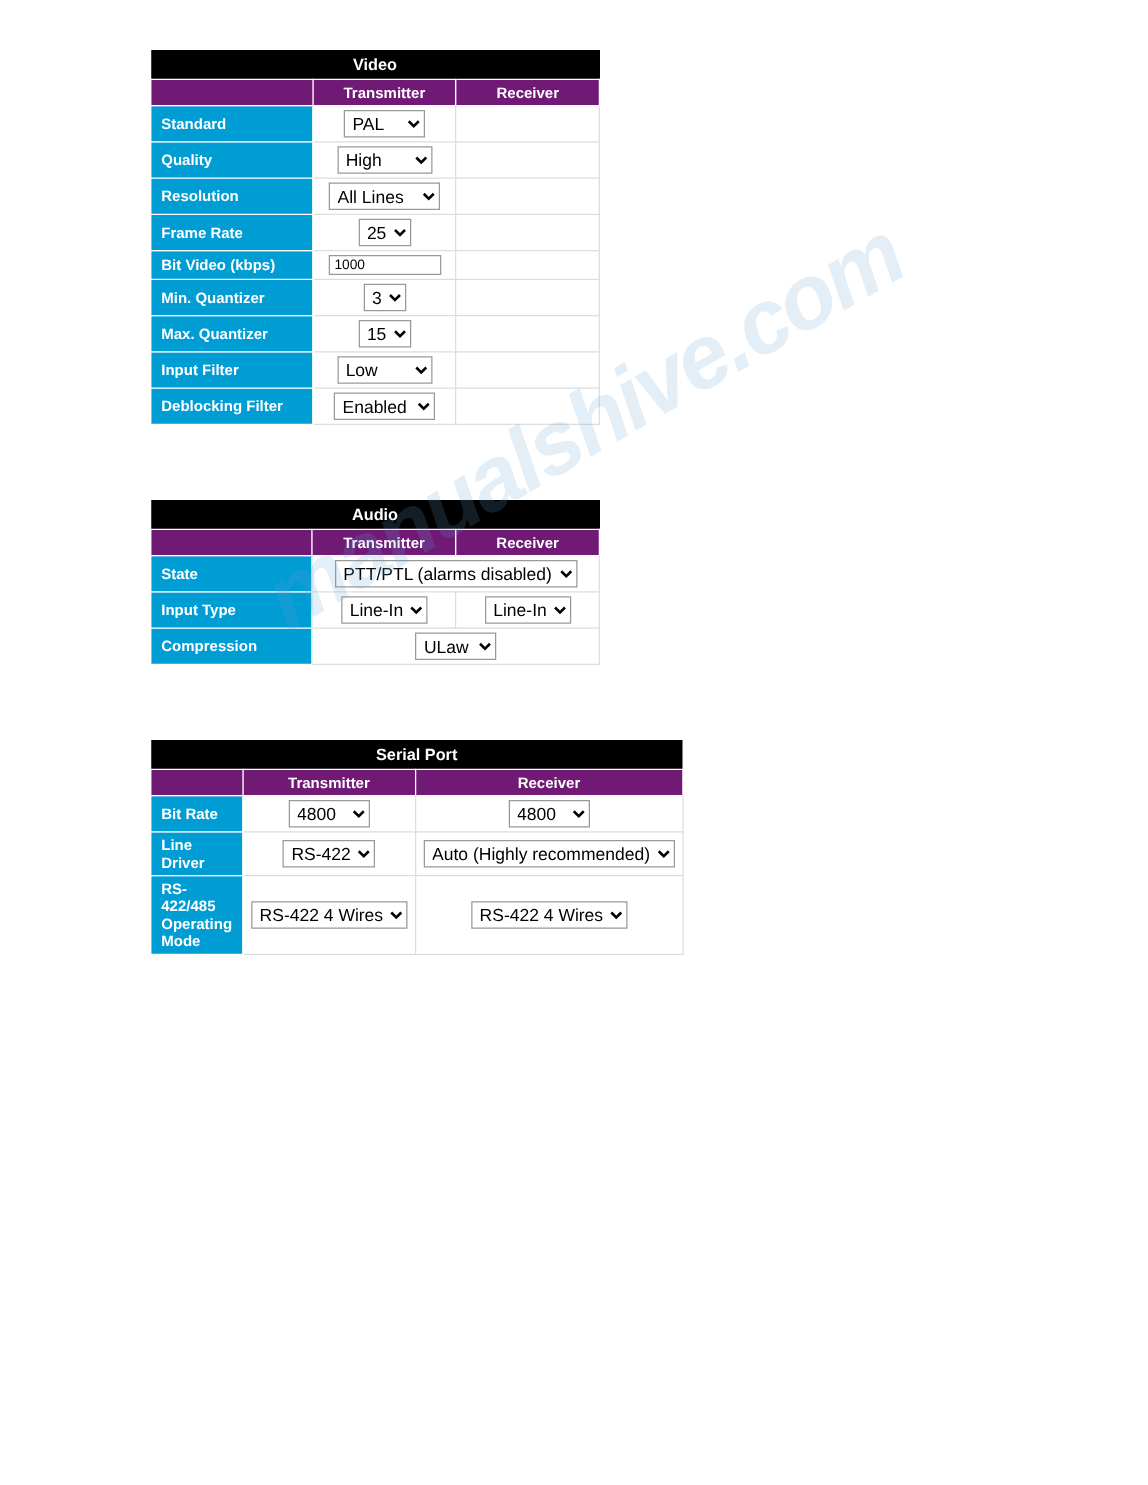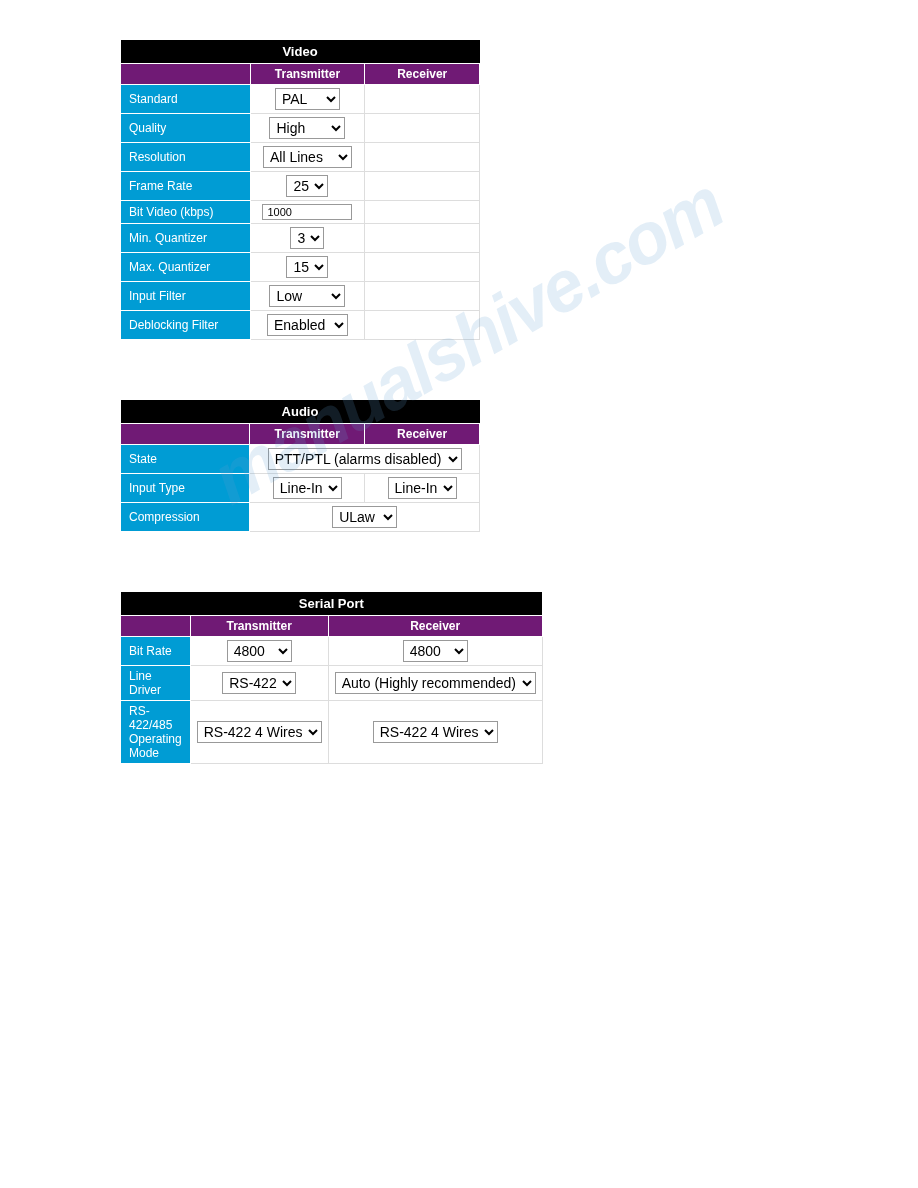--- a/index.html
+++ b/index.html
@@ -54,21 +54,21 @@
       text-align: center;
       font-weight: bold;
       padding: 3px 6px;
       border: 1px solid #fff;
       margin-left: 44px;
     }
 
     .config-table .row-label td:first-child {
       background: #009cd4;
       color: #fff;
-      font-weight: normal;
+      font-weight: bold;
       padding: 3px 8px;
       width: 130px;
       border: 1px solid #fff;
     }
 
     .config-table .row-label td {
       background: #fff;
       padding: 3px 6px;
       border: 1px solid #ddd;
     }

